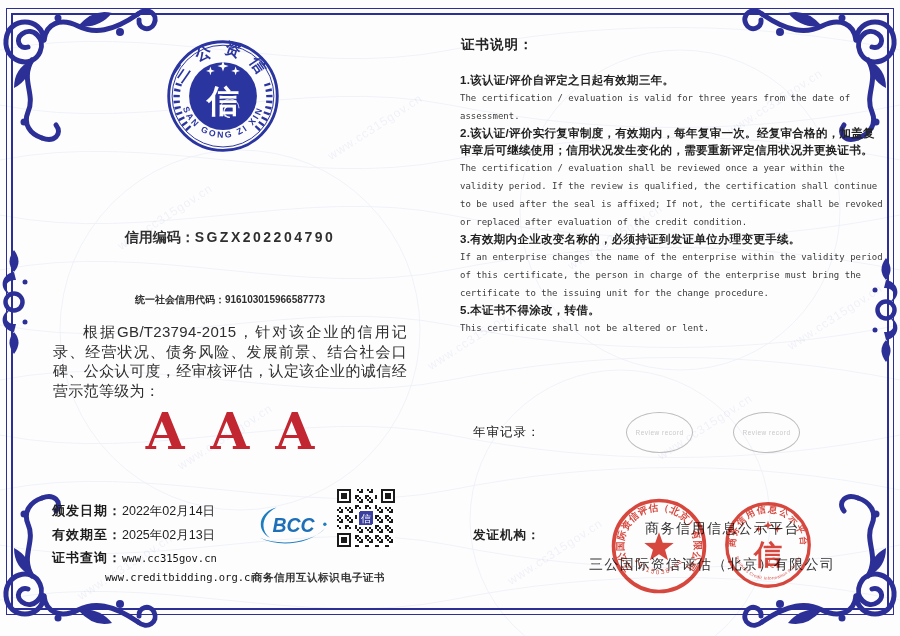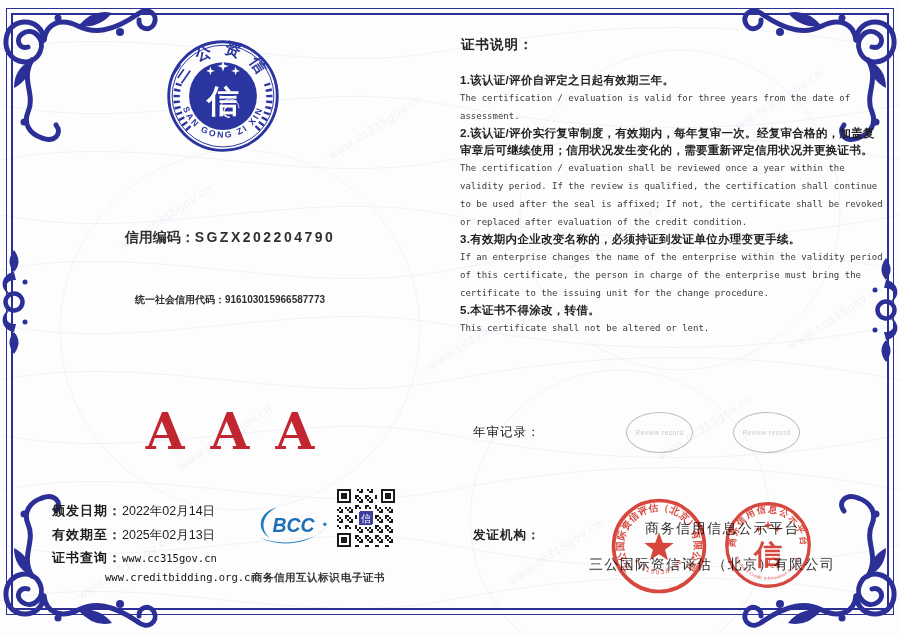--- a/index.html
+++ b/index.html
@@ -131,20 +131,21 @@
 
 
   <div class="abs code-line">
     <span>信用编码：</span><span class="val">SGZX202204790</span>
   </div>
 
   <div class="abs uscc-line">
     <span>统一社会信用代码：</span><span>916103015966587773</span>
   </div>
 
+  <div class="abs body-par">根据GB/T23794-2015，针对该企业的信用记录、经营状况、债务风险、发展前景、结合社会口碑、公众认可度，经审核评估，认定该企业的诚信经营示范等级为：</div>
 
   <div class="abs grade">AAA</div>
 
   <div class="abs meta-row" style="top:502px;">
     <b>颁发日期：</b><span class="mv">2022年02月14日</span>
   </div>
   <div class="abs meta-row" style="top:526px;">
     <b>有效期至：</b><span class="mv">2025年02月13日</span>
   </div>
   <div class="abs meta-row" style="top:549px;">

